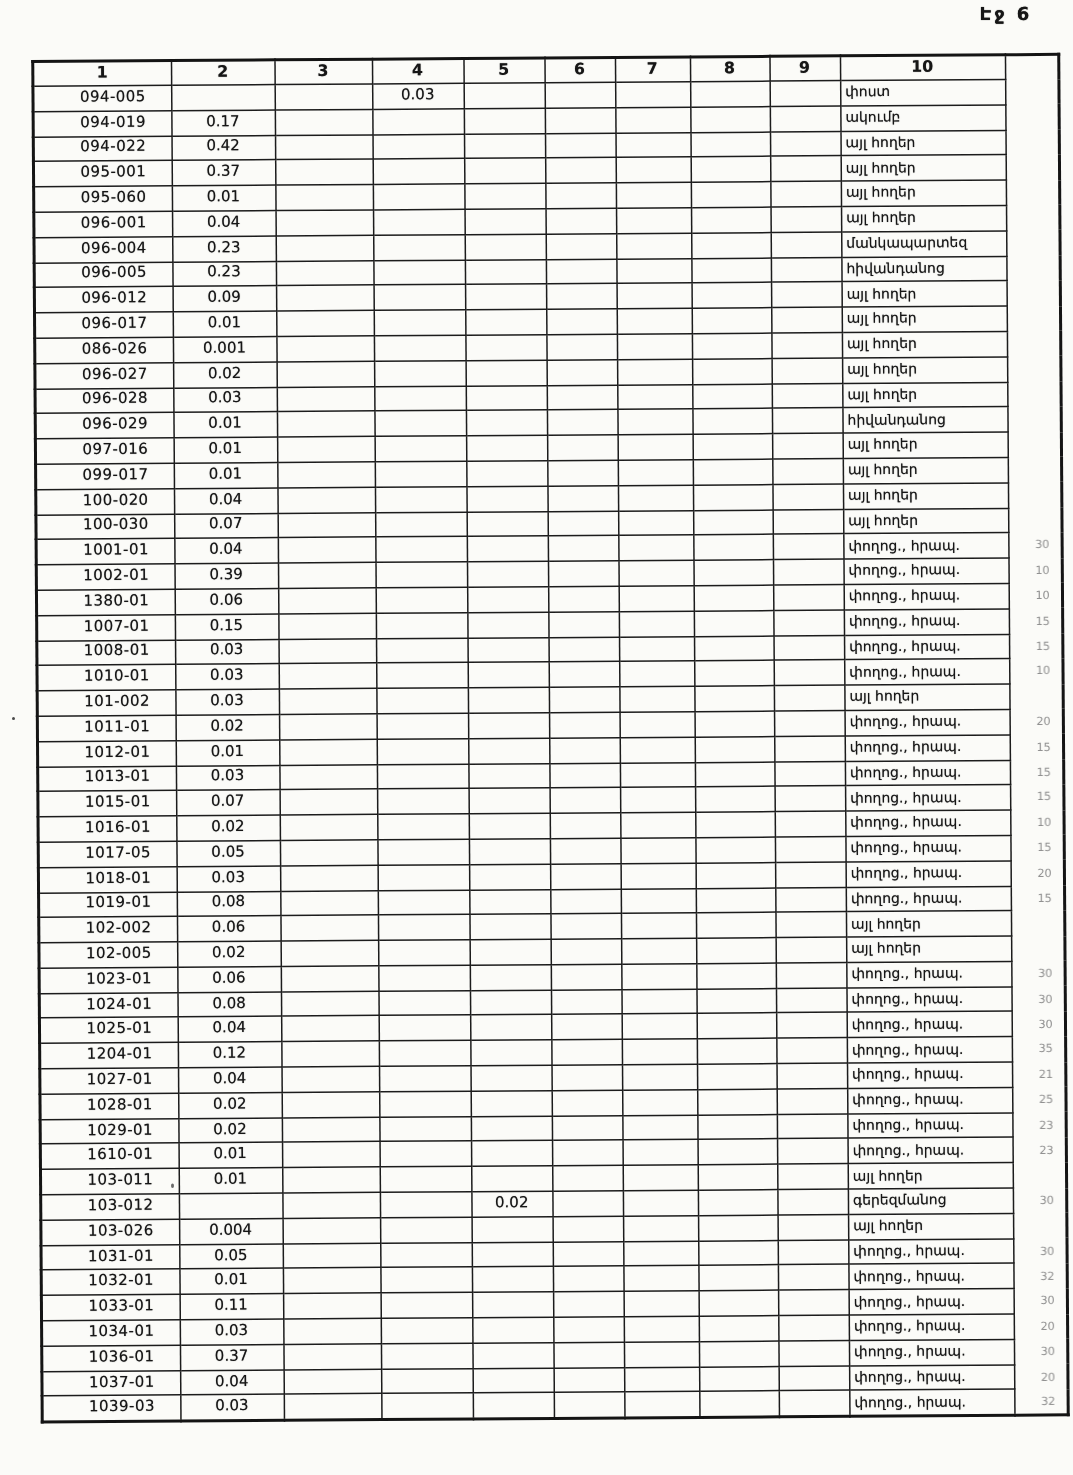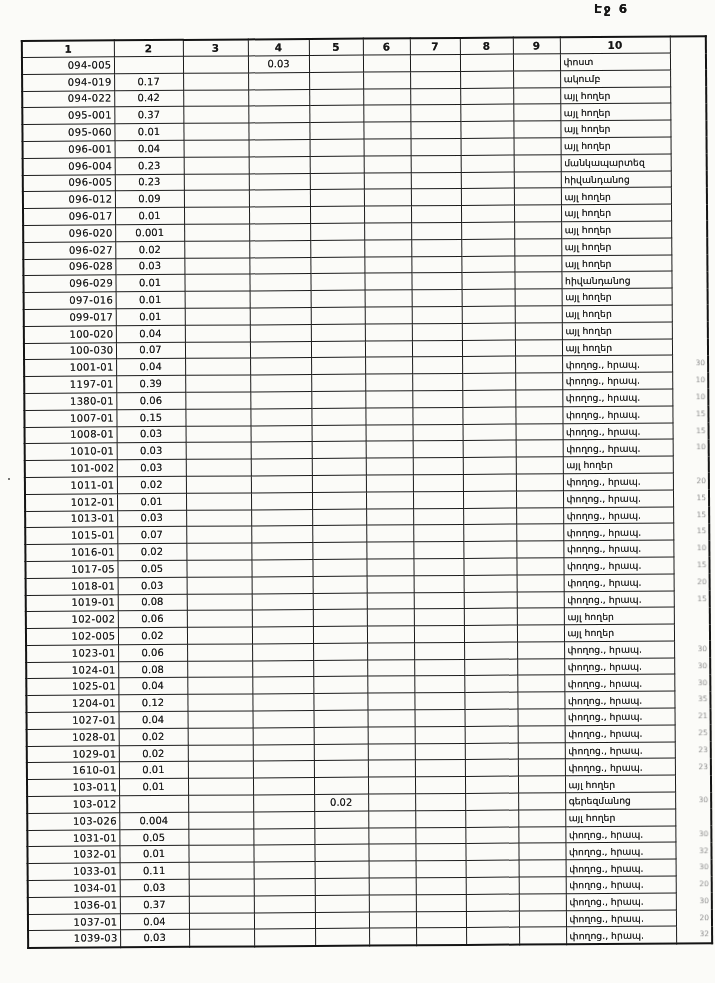--- a/index.html
+++ b/index.html
@@ -2,45 +2,45 @@
 <html><head>
 <meta charset="utf-8">
 <style>
   html,body{margin:0;padding:0;}
   body{
     width:715px;height:983px;position:relative;overflow:hidden;
     background:#fbfbf8;color:#161616;
     font-family:"DejaVu Sans","Liberation Sans",sans-serif;
   }
   .page-label{
-    position:absolute;top:2px;left:594px;
+    position:absolute;top:2px;left:653px;
     font-size:12px;font-weight:bold;letter-spacing:2px;
     text-shadow:0 0 0.6px #222;
   }
   .scan{
     position:absolute;left:24px;top:40px;
     transform:rotate(-0.4deg);transform-origin:0 50%;
   }
   table{
     border-collapse:collapse;table-layout:fixed;width:684px;
     border:2px solid #141414;
   }
   th,td{
     border:1.5px solid #1c1c1c;
     padding:0 2px;overflow:hidden;white-space:nowrap;
     vertical-align:middle;line-height:1;
     text-shadow:0 0 0.6px rgba(25,25,25,0.65);
   }
   thead th{height:15px;font-size:10.5px;font-weight:bold;text-align:center;}
   tbody td{height:15.8px;font-size:10px;}
-  td.col1{text-align:right;padding-left:16px;letter-spacing:0.3px;}
+  td.col1{text-align:center;padding-left:16px;letter-spacing:0.3px;}
   td.col2,td.col3,td.col4,td.col5,td.col6,td.col7,td.col8,td.col9{text-align:center;}
   td.col10{text-align:left;font-size:9.3px;padding-left:3px;}
   th.note,td.note{
-    border:none;background:transparent;text-align:right;
+    border:none;background:transparent;text-align:center;
     color:#8f8f8f;font-size:7.5px;padding-left:12px;
     filter:blur(0.4px);text-shadow:none;
   }
   .speck{position:absolute;background:#4a4a4a;border-radius:50%;}
   .speck-1{left:8px;top:478px;width:2px;height:2px;}
   .speck-2{left:114px;top:789px;width:2px;height:3px;background:#6a6a6a;}
 </style>
 </head>
 <body>
 
@@ -202,21 +202,21 @@
             <td class="col4"></td>
             <td class="col5"></td>
             <td class="col6"></td>
             <td class="col7"></td>
             <td class="col8"></td>
             <td class="col9"></td>
             <td class="col10">այլ հողեր</td>
             <td class="note"></td>
           </tr>
           <tr>
-            <td class="col1">096-020</td>
+            <td class="col1">086-026</td>
             <td class="col2">0.001</td>
             <td class="col3"></td>
             <td class="col4"></td>
             <td class="col5"></td>
             <td class="col6"></td>
             <td class="col7"></td>
             <td class="col8"></td>
             <td class="col9"></td>
             <td class="col10">այլ հողեր</td>
             <td class="note"></td>
@@ -319,21 +319,21 @@
             <td class="col4"></td>
             <td class="col5"></td>
             <td class="col6"></td>
             <td class="col7"></td>
             <td class="col8"></td>
             <td class="col9"></td>
             <td class="col10">փողոց., հրապ.</td>
             <td class="note">30</td>
           </tr>
           <tr>
-            <td class="col1">1197-01</td>
+            <td class="col1">1002-01</td>
             <td class="col2">0.39</td>
             <td class="col3"></td>
             <td class="col4"></td>
             <td class="col5"></td>
             <td class="col6"></td>
             <td class="col7"></td>
             <td class="col8"></td>
             <td class="col9"></td>
             <td class="col10">փողոց., հրապ.</td>
             <td class="note">10</td>

